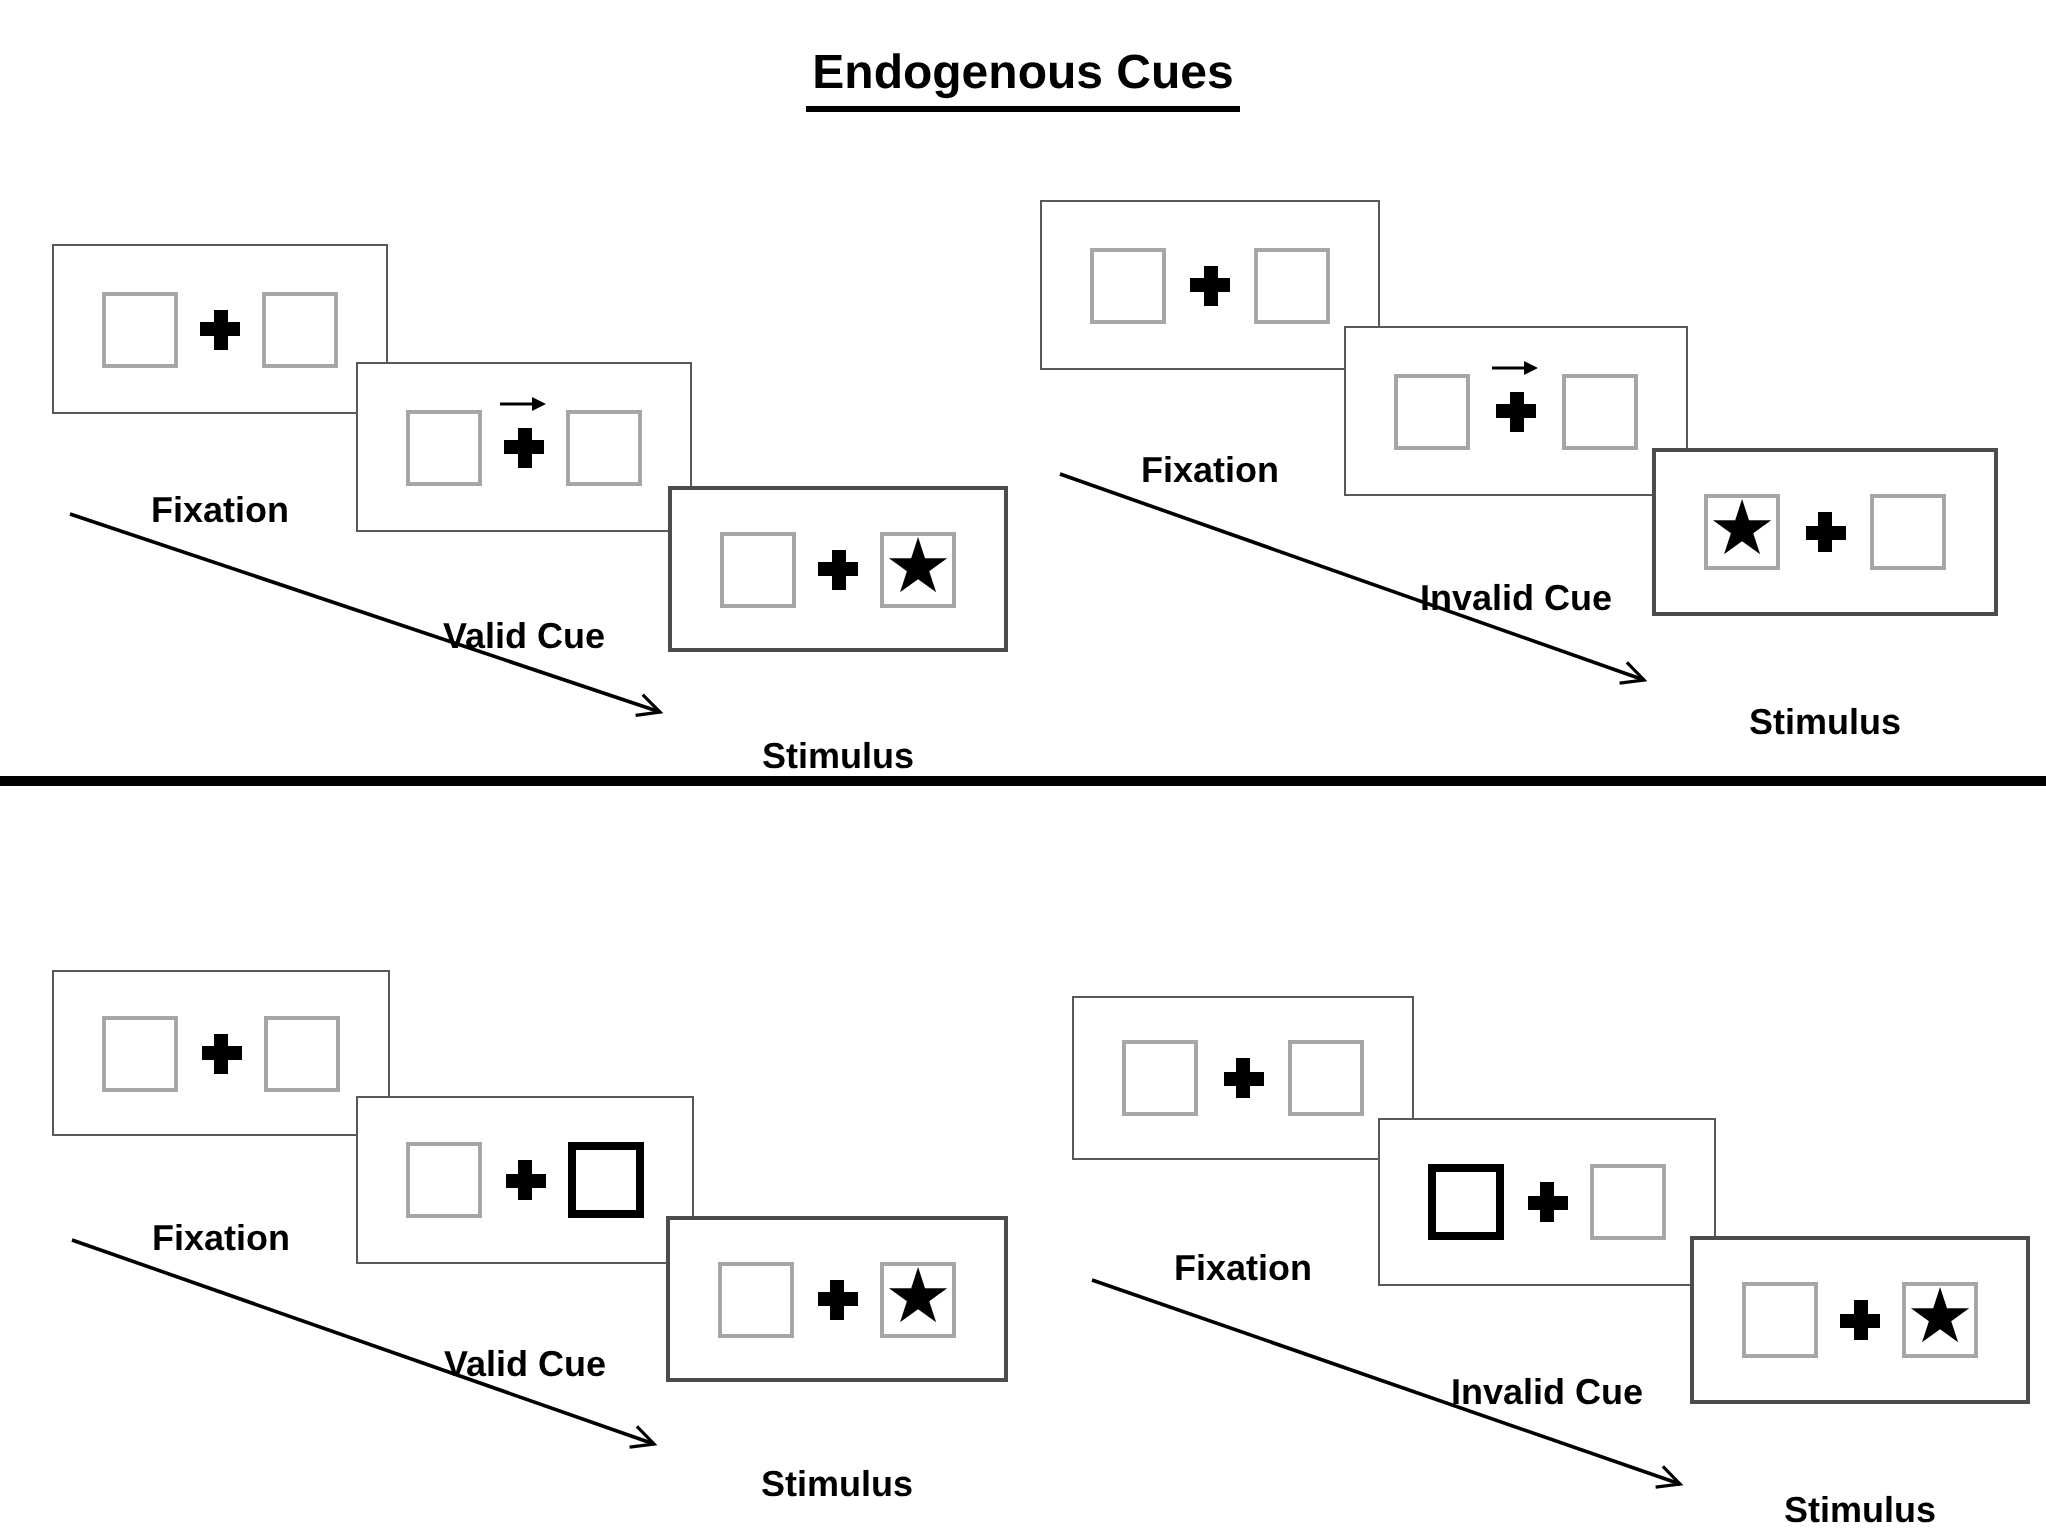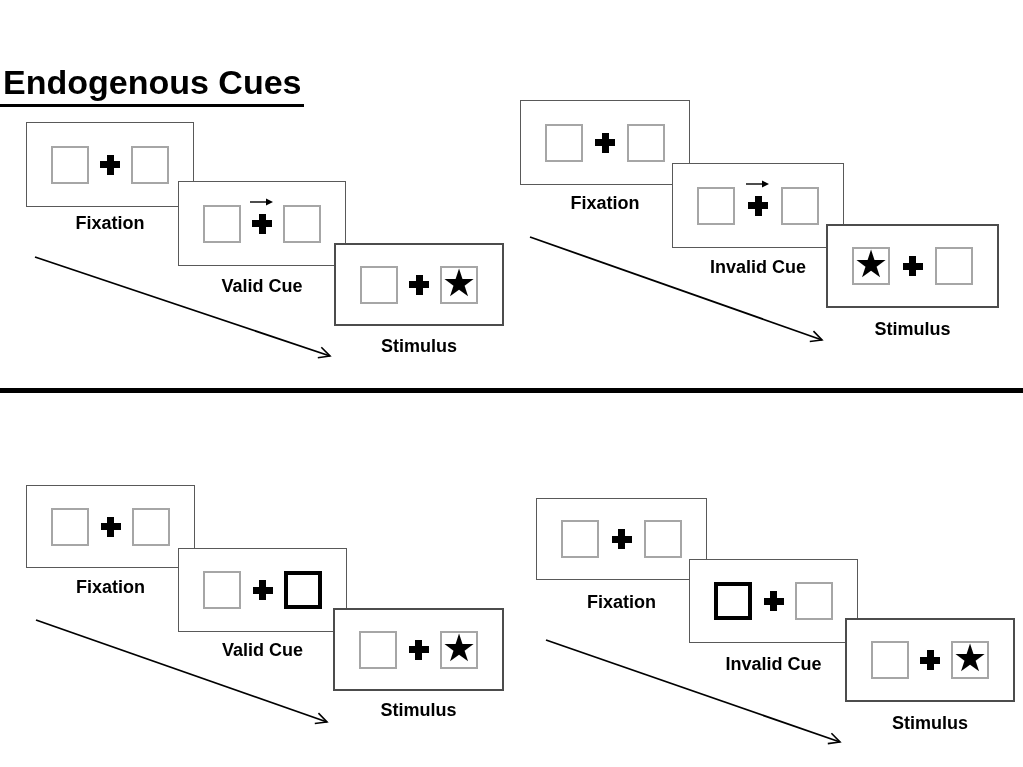--- a/index.html
+++ b/index.html
@@ -2,22 +2,22 @@
 <html><head>
 <meta charset="utf-8">
 <style>
   html, body { margin:0; padding:0; background:#ffffff; }
   .canvas {
     position:relative; width:1023px; height:767px; background:#ffffff;
     font-family:"Liberation Sans", sans-serif; overflow:hidden;
   }
   .group { position:absolute; left:0; top:0; width:100%; height:100%; }
   .title {
-    position:absolute; left:0; width:100%; 
-    font-weight:700; font-size:34px; color:#000;margin-top:40px;
+    position:absolute; left:0; width:100%; text-align:center;
+    font-weight:700; font-size:24px; color:#000;
   }
   .title .underline { display:inline-block; border-bottom:3px solid #000; padding:0 3px 2px 3px; }
   .divider { position:absolute; left:0; top:388px; width:1023px; height:5px; background:#000; }
   .panel {
     position:absolute; box-sizing:border-box; background:#fff;
     border:1px solid #595959;
     display:flex; align-items:center; justify-content:space-between;
     padding:0 24px;
   }
   .panel--stim { border-width:2px; border-color:#4c4c4c; }
@@ -32,20 +32,21 @@
     color:#000; transform:translateY(-2px);
   }
   .plus-wrap { position:relative; width:20px; height:20px; }
   .plus { position:absolute; left:0; top:0; width:20px; height:20px; }
   .plus::before { content:""; position:absolute; left:0; top:6.5px; width:20px; height:7px; background:#000; }
   .plus::after  { content:""; position:absolute; top:0; left:6.5px; width:7px; height:20px; background:#000; }
   .cue-arrow { position:absolute; top:-17px; left:50%; transform:translateX(-50%); }
   .plabel {
     position:absolute; text-align:center; font-weight:700; font-size:18px; color:#000;
     white-space:nowrap;
+    margin-top:32px;
   }
   .seq-arrow { position:absolute; overflow:visible; }
 </style>
 </head>
 <body>
 
 <div class="canvas">
 
   <svg width="0" height="0" style="position:absolute">
     <defs>

